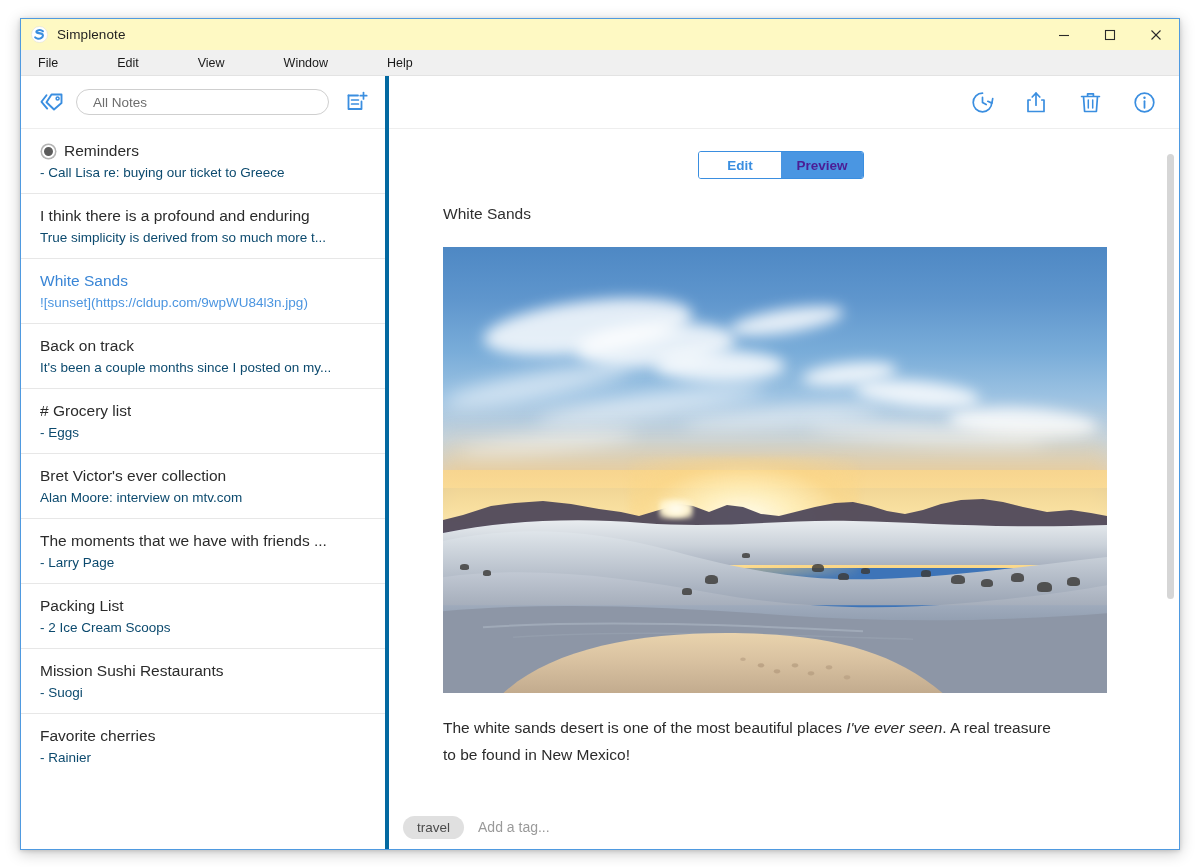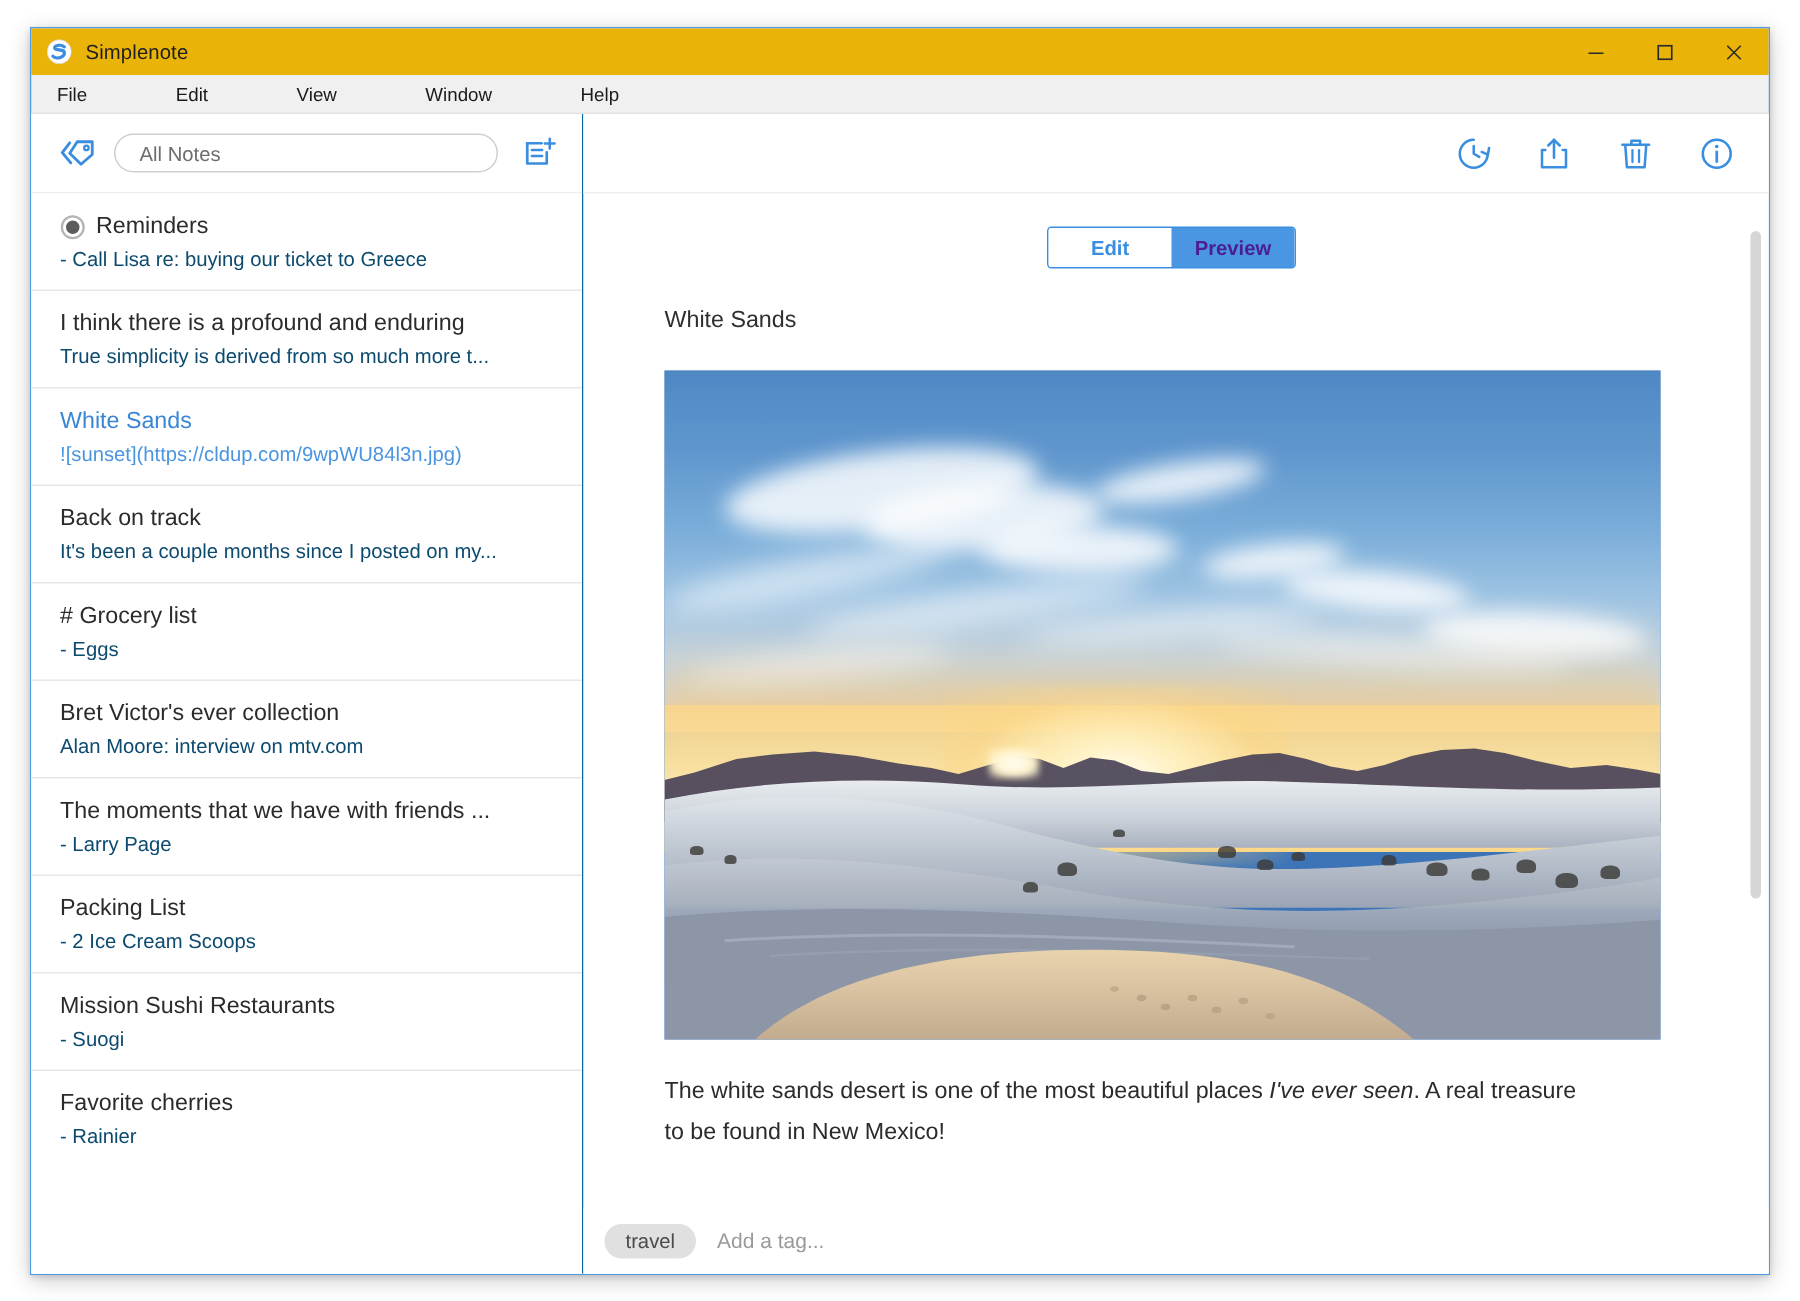--- a/index.html
+++ b/index.html
@@ -23,21 +23,21 @@
     border: 1px solid #4f9ae0;
     box-shadow: 0 3px 14px rgba(0,0,0,0.22), 0 1px 4px rgba(0,0,0,0.14);
     display: flex;
     flex-direction: column;
   }
 
   
   .titlebar {
     height: 31px;
     min-height: 31px;
-    background: #eab308;
+    background: #fef9c3;
     display: flex;
     align-items: center;
     position: relative;
   }
   .app-icon {
     margin-left: 10px;
     width: 17px; height: 17px;
     display: flex; align-items: center; justify-content: center;
   }
   .title-text {
@@ -84,21 +84,21 @@
     min-height: 0;
     background: #ffffff;
   }
 
   
   .left-col {
     width: 368px;
     min-width: 368px;
     display: flex;
     flex-direction: column;
-    border-right: 1px solid #0369a1;
+    border-right: 4px solid #0369a1;
     background: #ffffff;
     min-height: 0;
   }
   .left-toolbar {
     height: 53px;
     min-height: 53px;
     display: flex;
     align-items: center;
     padding: 0 14px 0 16px;
     border-bottom: 1px solid #eeeeee;

